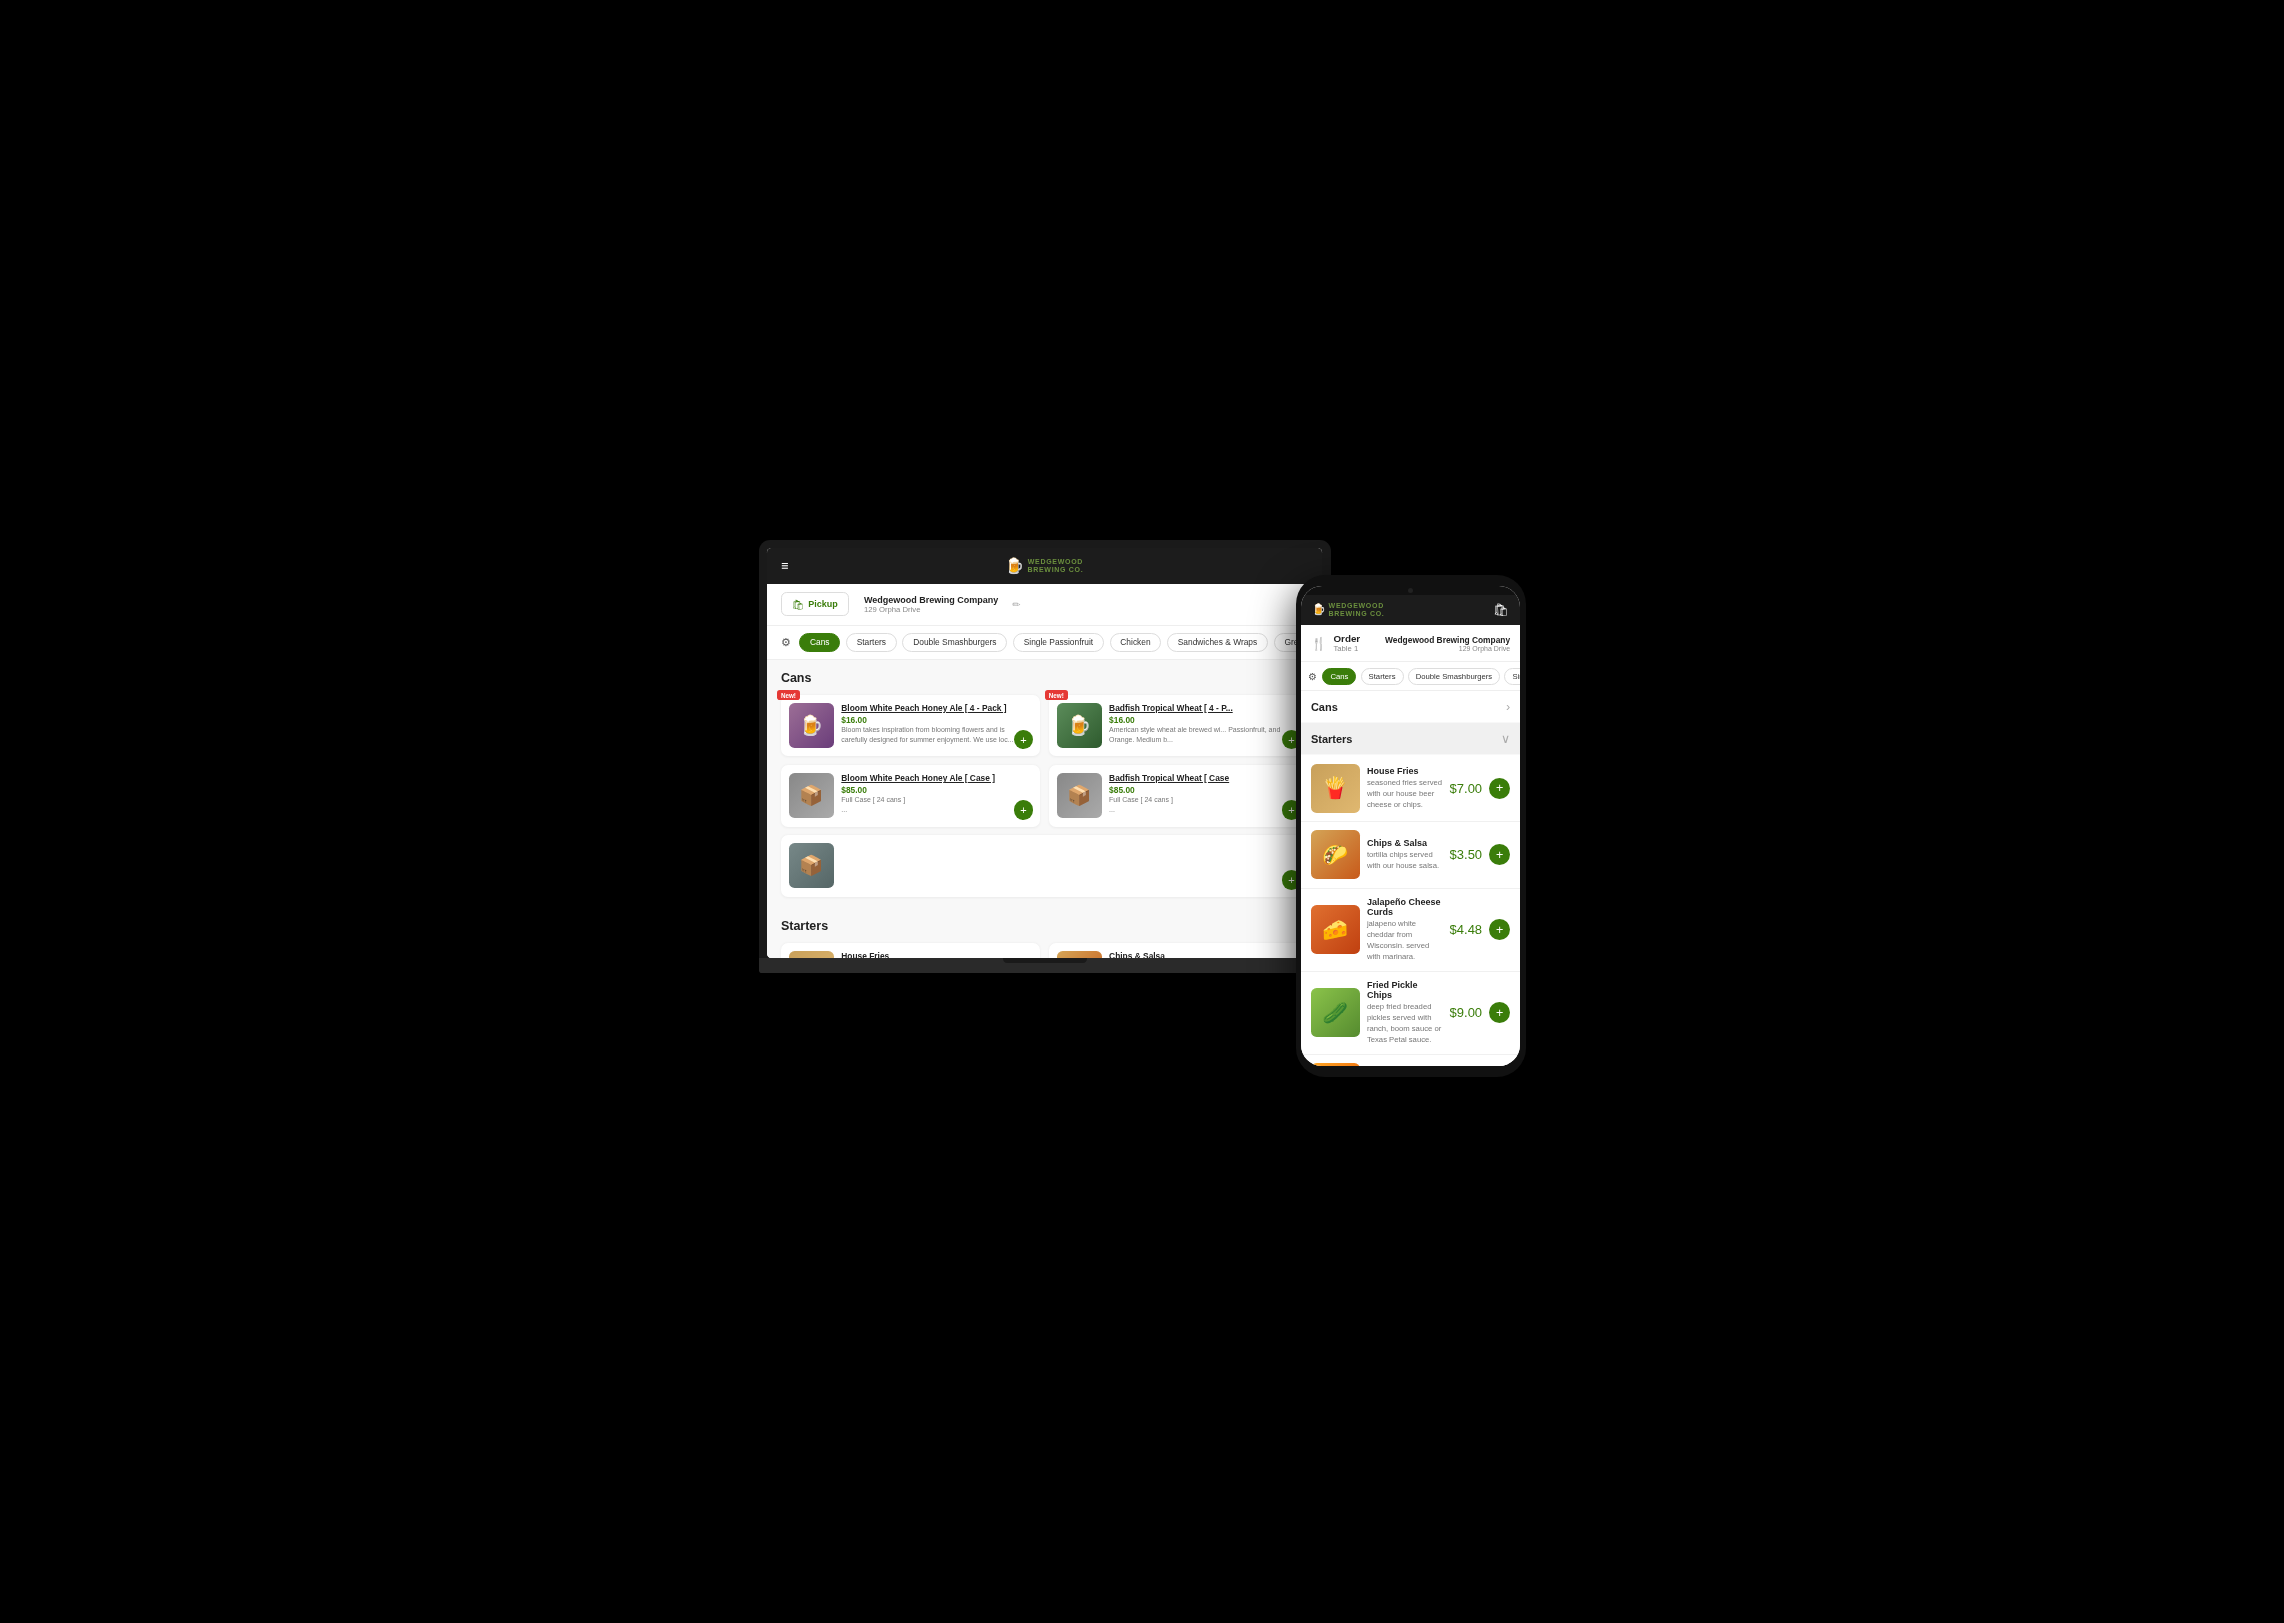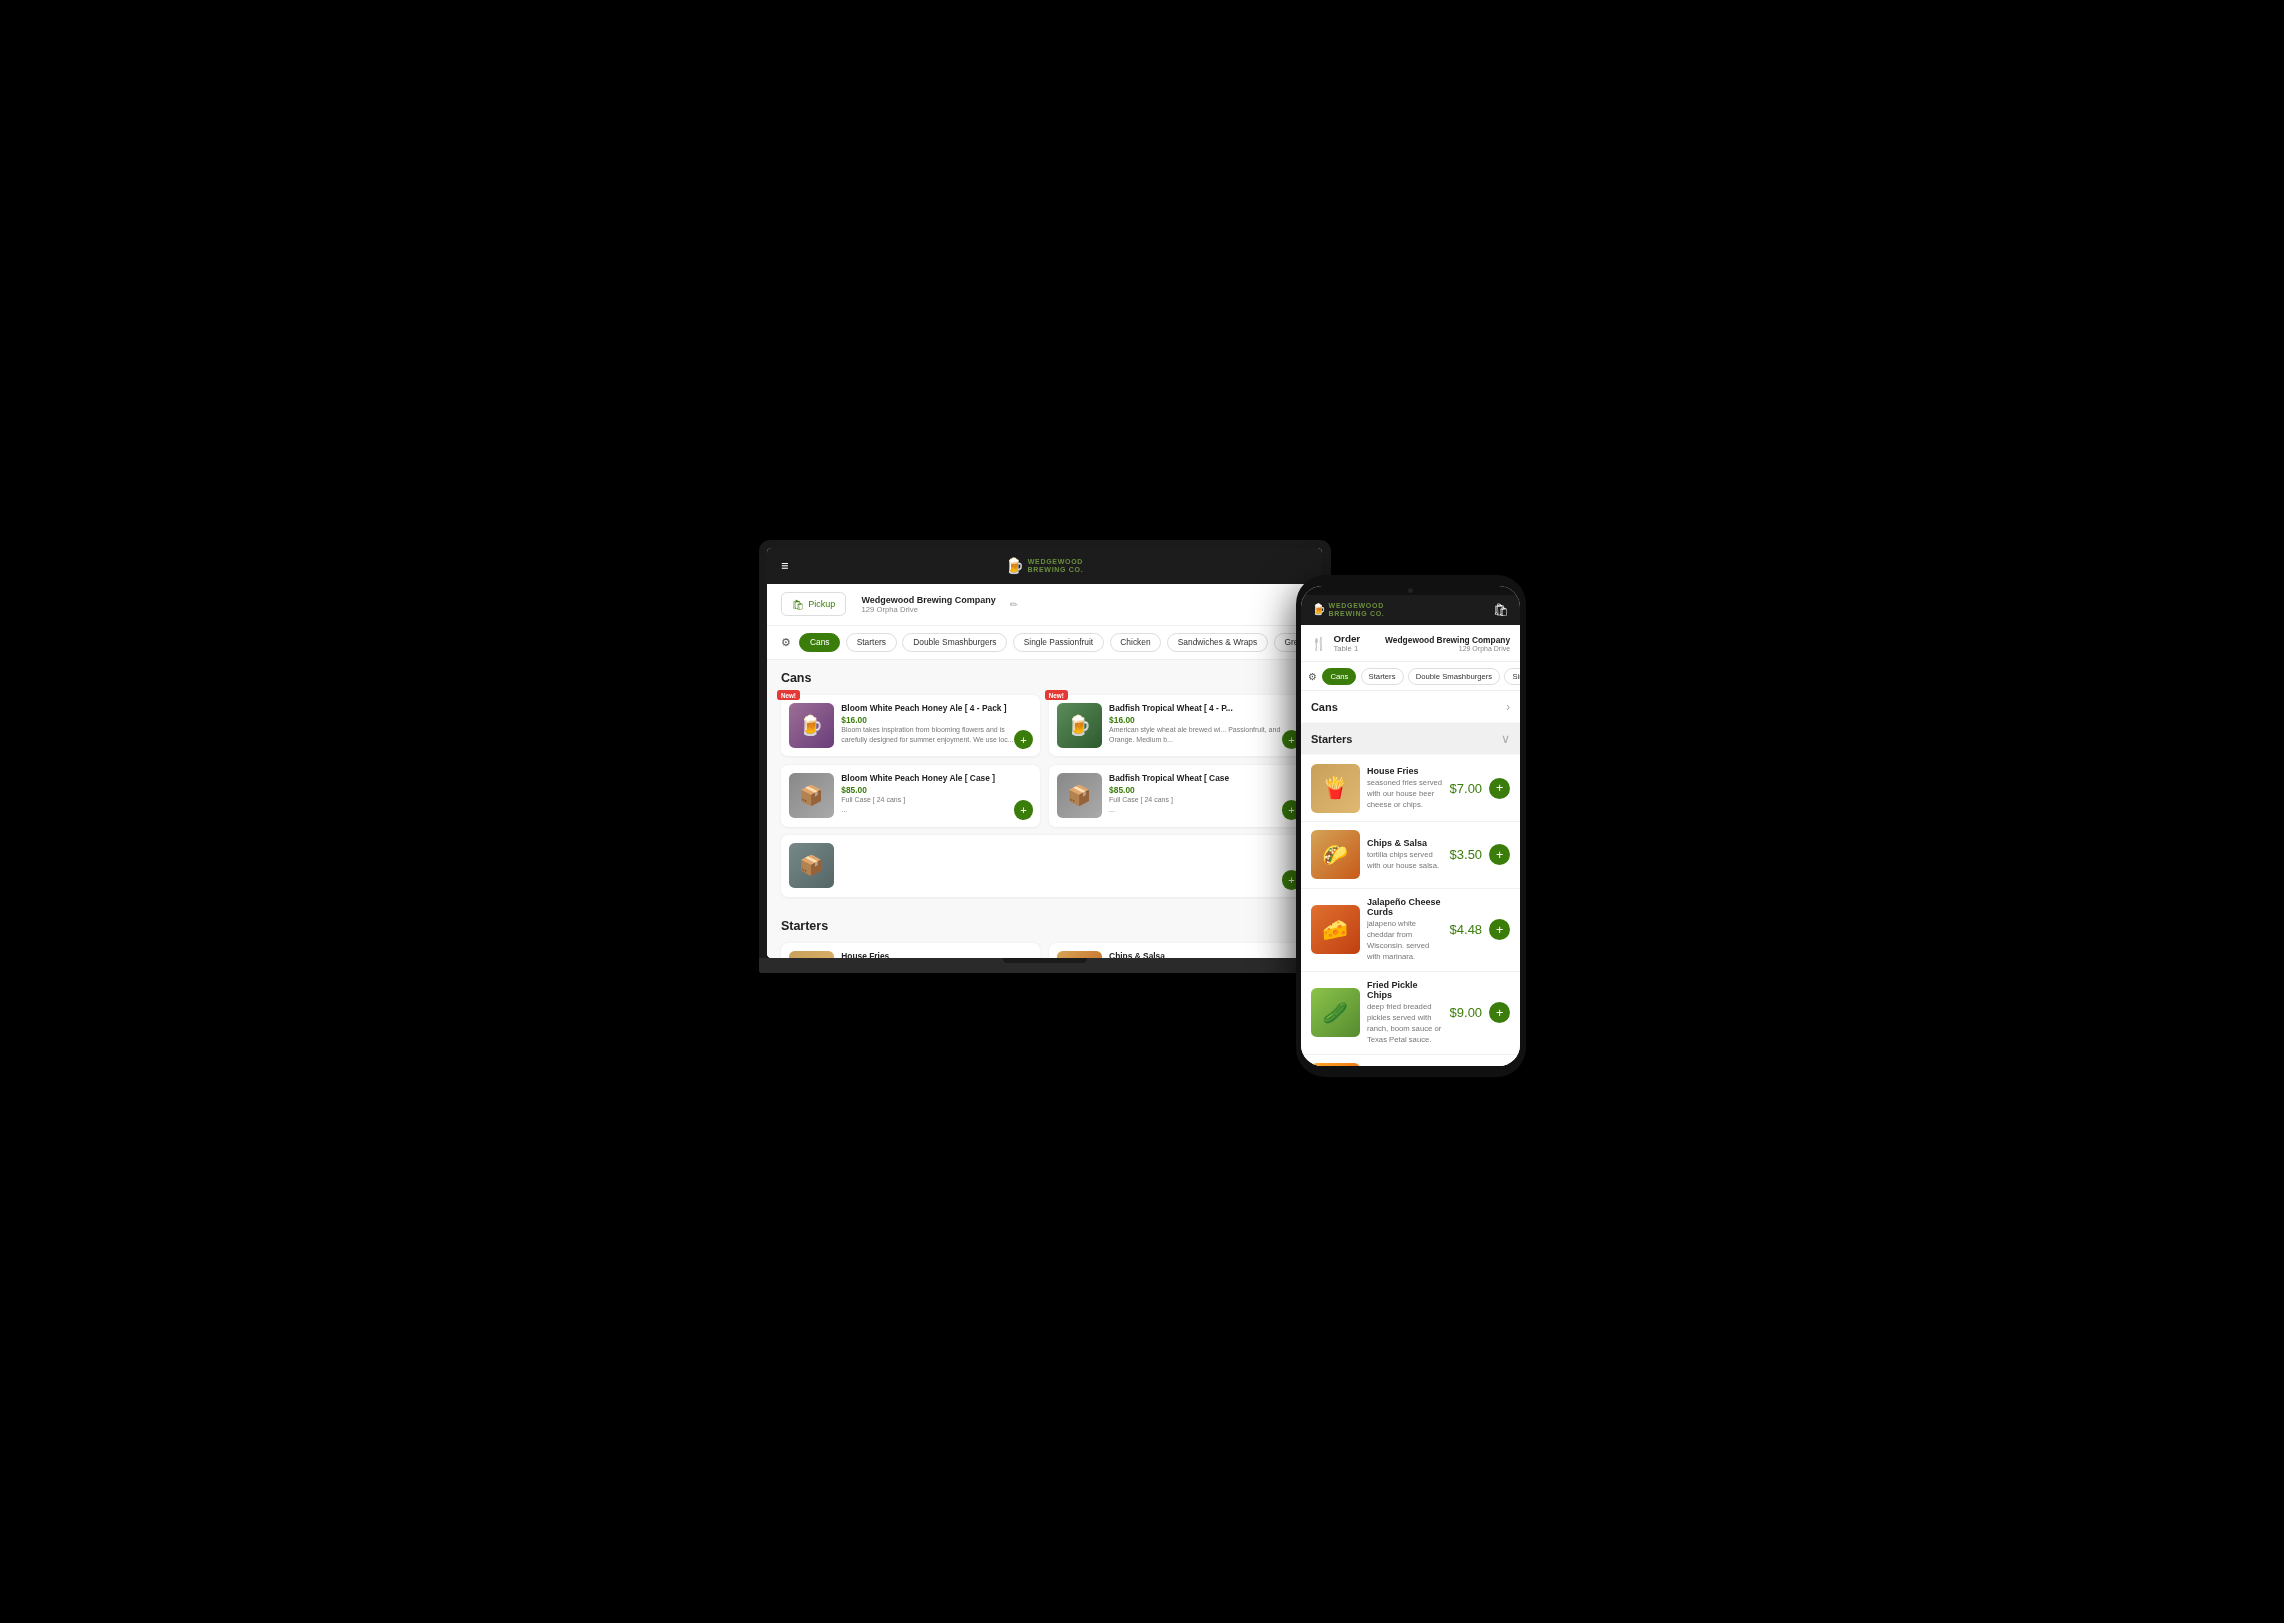--- a/index.html
+++ b/index.html
@@ -122,21 +122,21 @@
       border-radius: 5.6px;
       padding: 5.6px 9.8px;
     }
 
     .pickup-icon {
       color: #3a7d0a;
       font-size: 9.8px;
     }
 
     .pickup-label {
-      font-weight: 400;
+      font-weight: 700;
       font-size: 9px;
       color: #3a7d0a;
     }
 
     .pickup-info {
       margin-left: 7px;
     }
 
     .pickup-name {
       font-weight: 600;
@@ -234,20 +234,21 @@
 
     .menu-item-info {
       flex: 1;
     }
 
     .menu-item-name {
       font-weight: 700;
       font-size: 8.4px;
       color: #222;
       margin-bottom: 2.1px;
+      text-decoration: underline;
     }
 
     .menu-item-desc {
       font-size: 7px;
       color: #777;
       line-height: 1.4;
       margin-bottom: 2.8px;
     }
 
     .menu-item-price {

